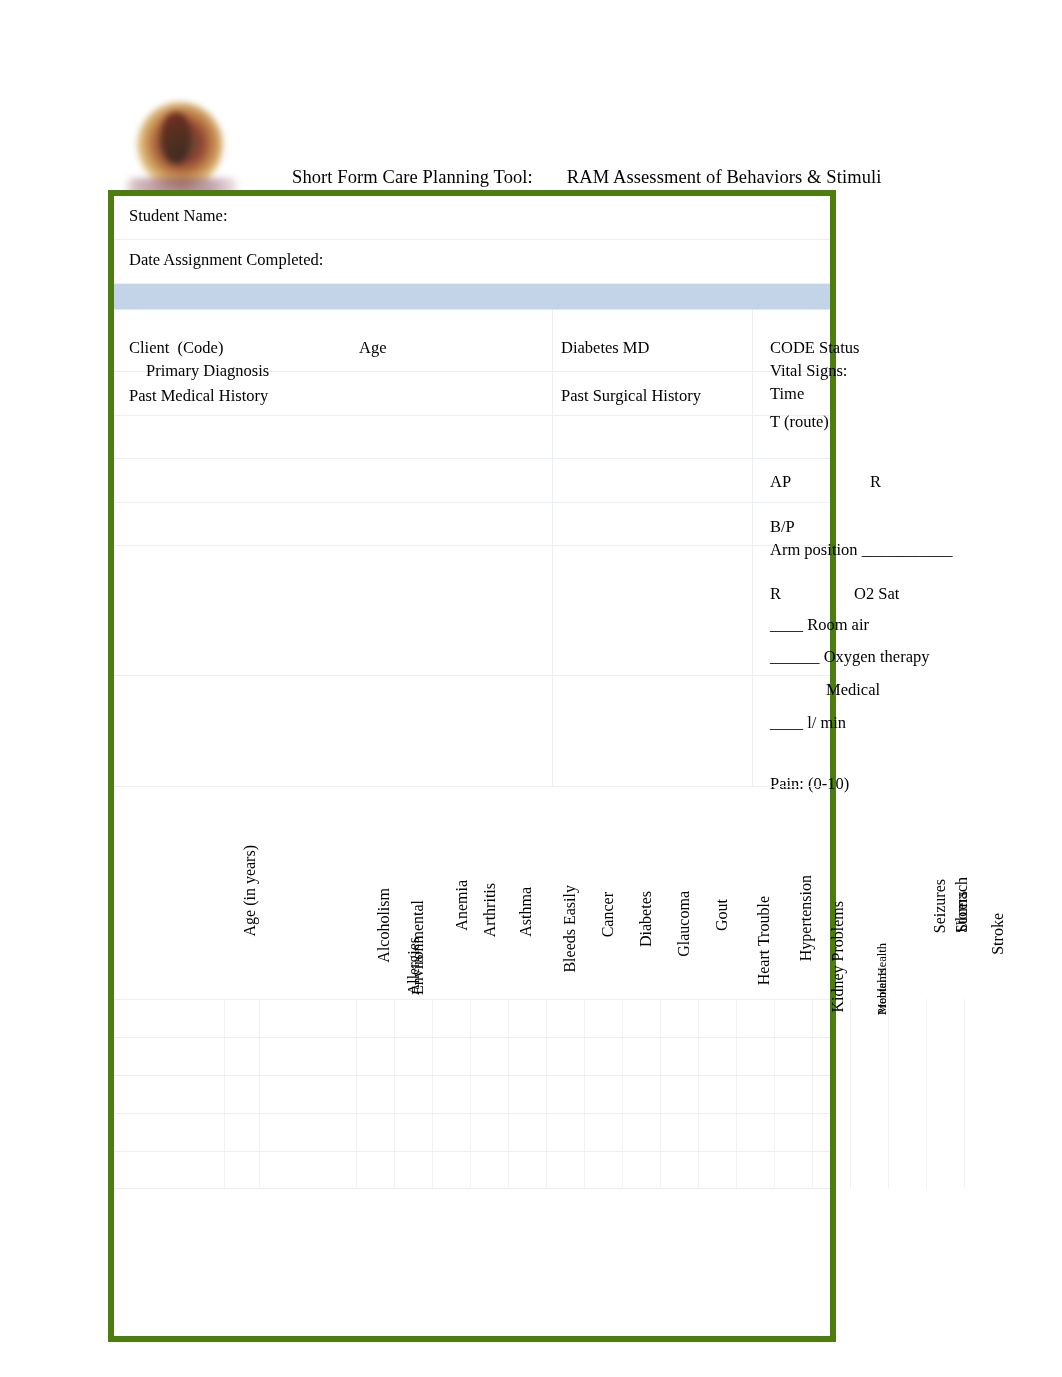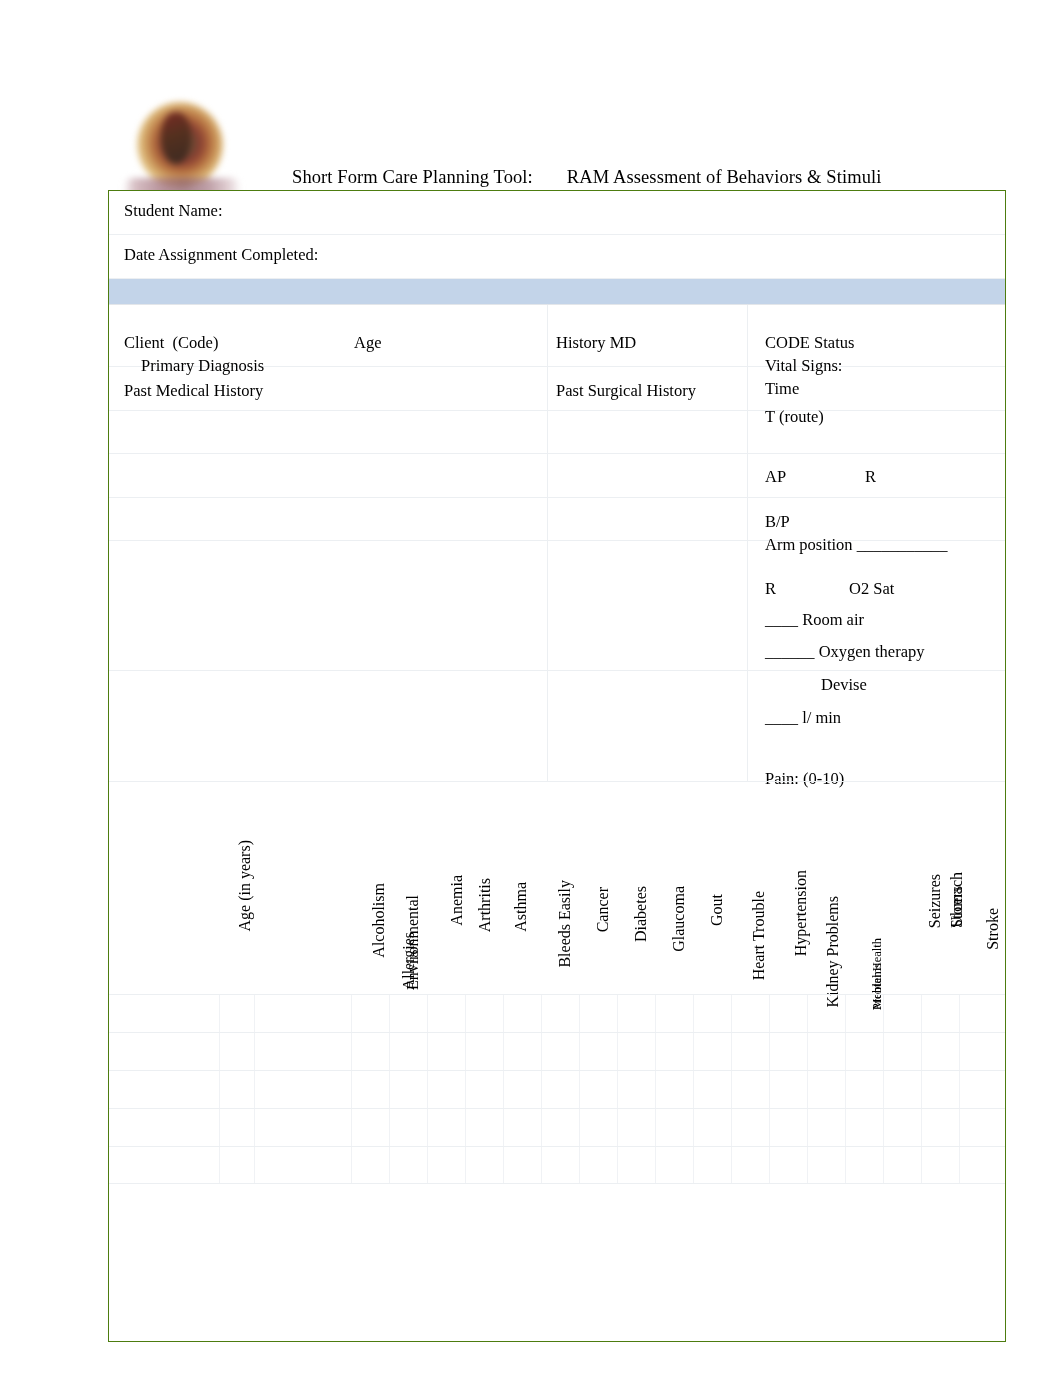--- a/index.html
+++ b/index.html
@@ -61,23 +61,23 @@
     left: 292px; top: 122px;
     font-size: 18.5px;
     white-space: pre;
     letter-spacing: .1px;
   }
 
   
   .form-frame {
     position: absolute;
     left: 108px; top: 190px;
-    width: 898px;
+    width: 728px;
     height: 1152px;
-    border: 1px solid #4d7c0f;
+    border: 6px solid #4d7c0f;
     background: #ffffff;
     box-sizing: border-box;
   }
 
   .row-line { border-bottom: 1px solid #eceff2; }
 
   
   .id-row {
     position: relative;
     height: 44px;
@@ -222,36 +222,36 @@
     <div class="hline" style="top:148px"></div>
     <div class="hline" style="top:192px"></div>
     <div class="hline" style="top:235px"></div>
     <div class="hline" style="top:365px"></div>
 
     <div class="cell-text" style="left:15px; top:26px">Client  (Code)</div>
     <div class="cell-text" style="left:245px; top:26px">Age</div>
     <div class="cell-text" style="left:32px; top:49px">Primary Diagnosis</div>
     <div class="cell-text" style="left:15px; top:74px">Past Medical History</div>
 
-    <div class="cell-text" style="left:447px; top:26px">History MD</div>
+    <div class="cell-text" style="left:447px; top:26px">Diabetes MD</div>
     <div class="cell-text" style="left:447px; top:74px">Past Surgical History</div>
 
     <div class="cell-text" style="left:656px; top:26px">CODE Status</div>
     <div class="cell-text" style="left:656px; top:49px">Vital Signs:</div>
     <div class="cell-text" style="left:656px; top:72px">Time</div>
     <div class="cell-text" style="left:656px; top:100px">T (route)</div>
     <div class="cell-text" style="left:656px; top:160px">AP</div>
     <div class="cell-text" style="left:756px; top:160px">R</div>
     <div class="cell-text" style="left:656px; top:205px">B/P</div>
     <div class="cell-text" style="left:656px; top:228px">Arm position ___________</div>
     <div class="cell-text" style="left:656px; top:272px">R</div>
     <div class="cell-text" style="left:740px; top:272px">O2 Sat</div>
     <div class="cell-text" style="left:656px; top:303px">____ Room air</div>
     <div class="cell-text" style="left:656px; top:335px">______ Oxygen therapy</div>
-    <div class="cell-text" style="left:712px; top:368px">Devise</div>
+    <div class="cell-text" style="left:712px; top:368px">Medical</div>
     <div class="cell-text" style="left:656px; top:401px">____ l/ min</div>
     <div class="cell-text" style="left:656px; top:462px">Pain:</div>
     <div class="cell-text" style="left:694px; top:462px">(0-10)</div>
   </div>
 
   <div class="fmh">
 
     <div class="vhead" style="left:128px; bottom:62px">Age (in years)</div>
 
 

